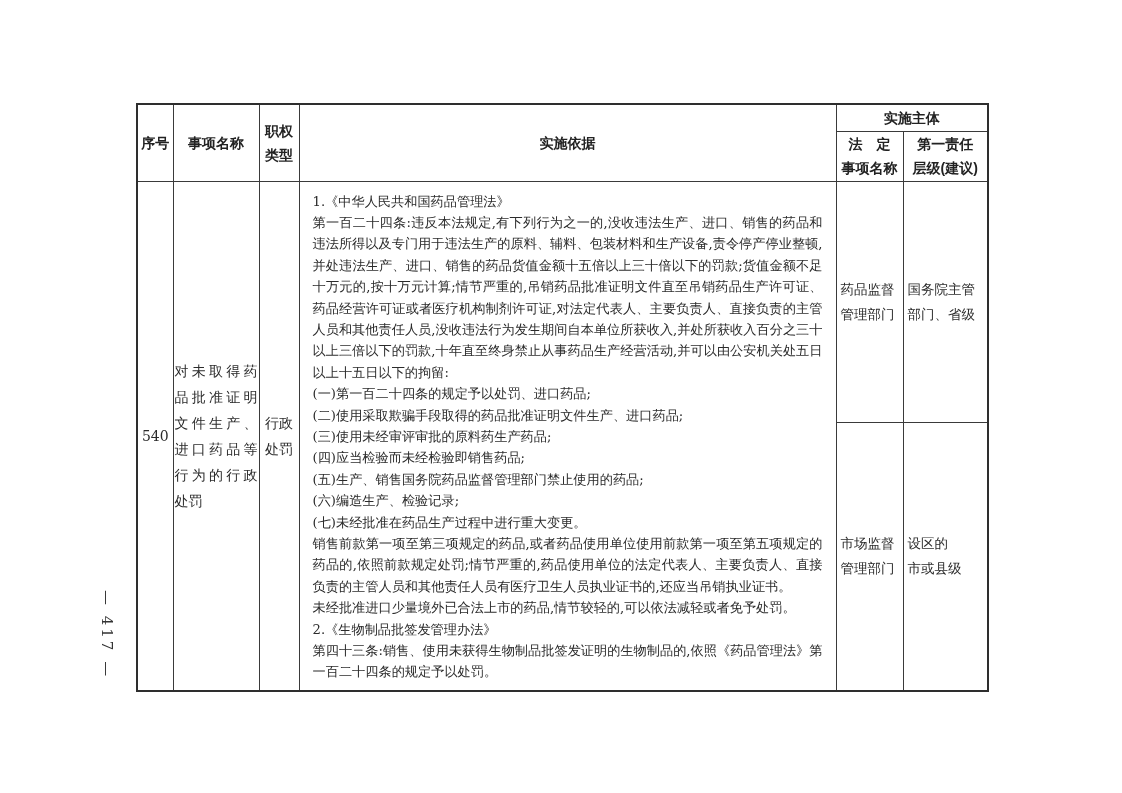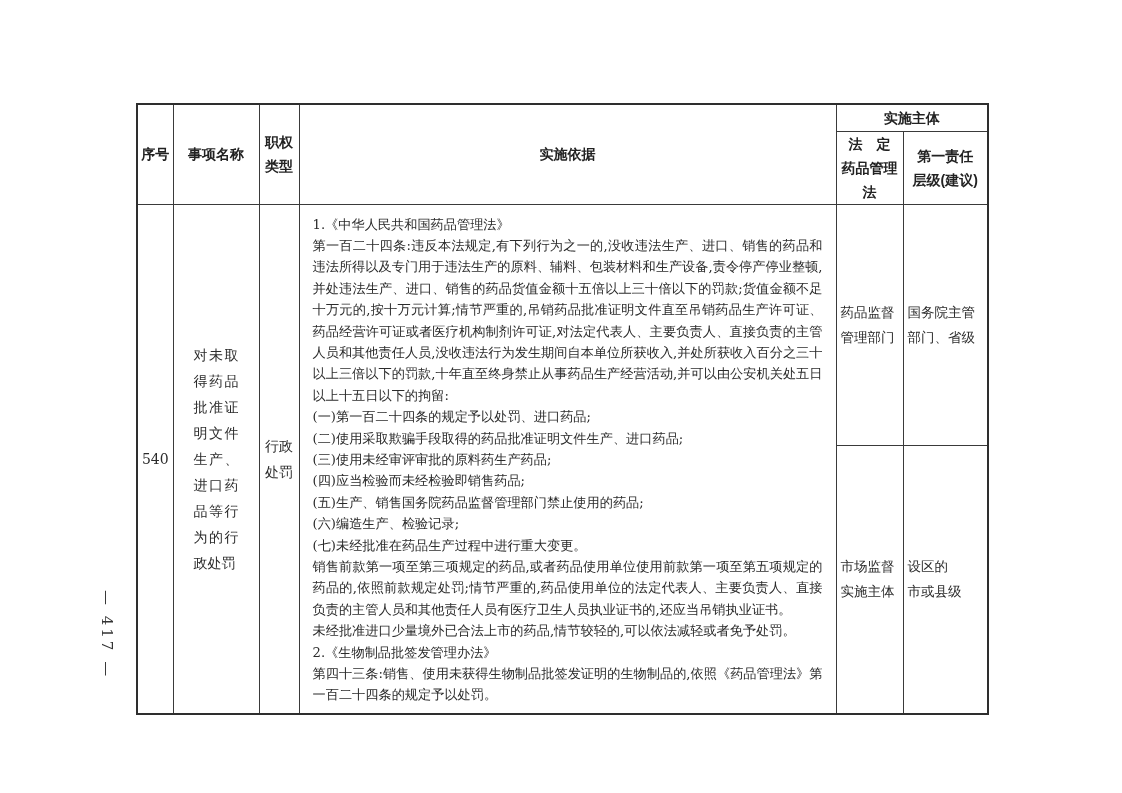--- a/index.html
+++ b/index.html
@@ -49,21 +49,21 @@
     color: #222;
     line-height: 24px;
   }
   .pre { white-space: pre-line; }
   td.seq-cell { font-size: 14px; text-align: center; }
   td.item-cell {
     font-size: 14px;
     line-height: 26px;
     text-align: justify;
     text-justify: inter-character;
-    padding: 0 20px;
+    padding: 0 1px;
     vertical-align: middle;
   }
   td.authority-cell {
     font-size: 14px;
     line-height: 26px;
     text-align: center;
     margin-top: 11px;
   }
   td.basis-cell {
     vertical-align: top;
@@ -102,21 +102,21 @@
     <th rowspan="2">序号</th>
     <th rowspan="2">事项名称</th>
     <th rowspan="2" class="pre">职权
 类型</th>
     <th rowspan="2">实施依据</th>
     <th colspan="2">实施主体</th>
   </tr>
 
   <tr style="height:50px">
     <th class="pre">法　定
-药品管理法</th>
+事项名称</th>
     <th class="pre">第一责任
 层级(建议)</th>
   </tr>
 
   <tr style="height:241px">
     <td rowspan="2" class="seq-cell">540</td>
     <td rowspan="2" class="item-cell">对未取得药品批准证明文件生产、进口药品等行为的行政处罚</td>
     <td rowspan="2" class="authority-cell pre">行政
 处罚</td>
     <td rowspan="2" class="basis-cell">
@@ -135,18 +135,18 @@
       <div class="para">第四十三条:销售、使用未获得生物制品批签发证明的生物制品的,依照《药品管理法》第一百二十四条的规定予以处罚。</div>
     </td>
     <td class="subject-cell pre">药品监督
 管理部门</td>
     <td class="subject-cell pre">国务院主管
 部门、省级</td>
   </tr>
 
   <tr style="height:269px">
     <td class="subject-cell pre">市场监督
-实施主体</td>
+管理部门</td>
     <td class="subject-cell pre">设区的
 市或县级</td>
   </tr>
 </tbody>
   </table>
 
 </body></html>

